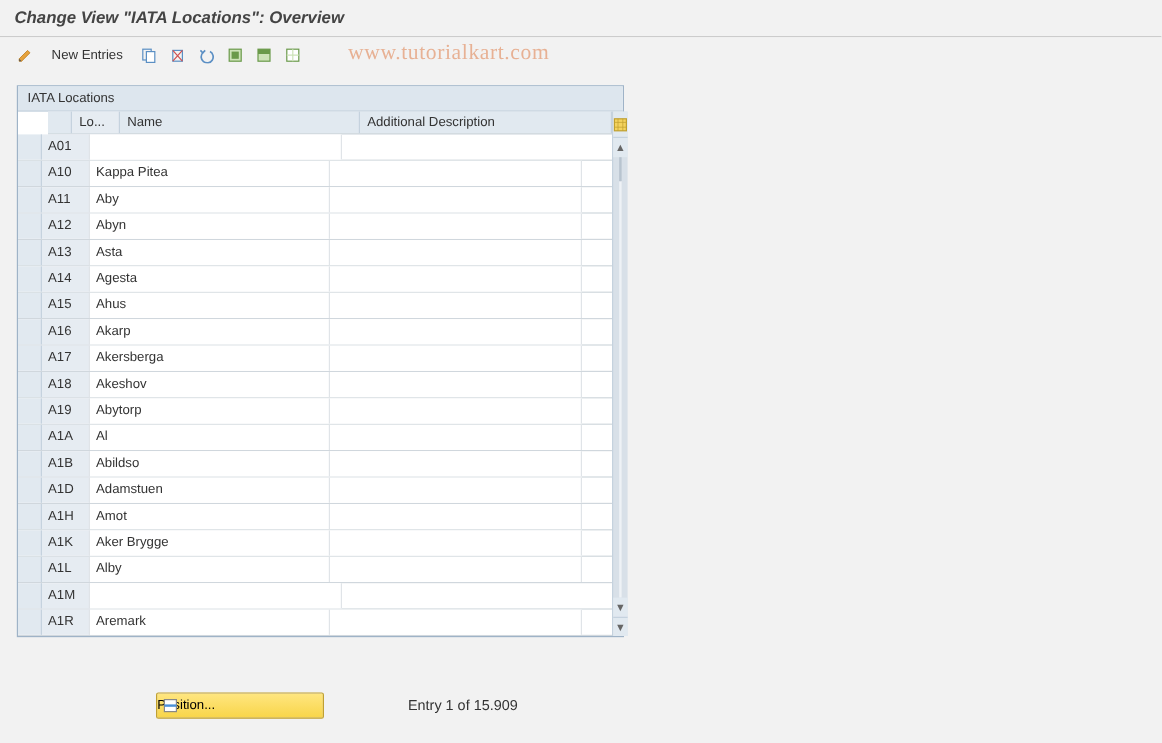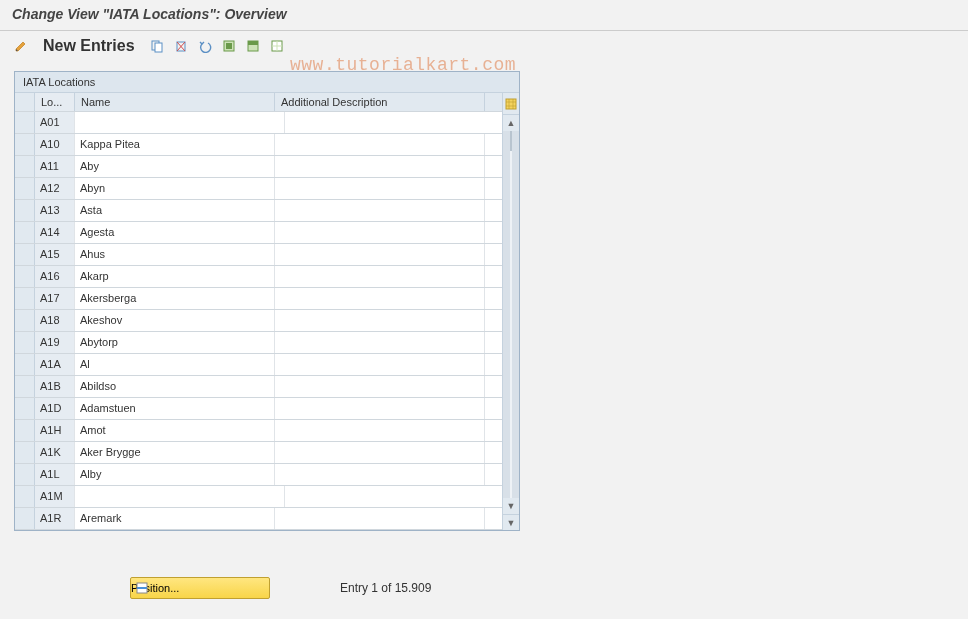--- a/index.html
+++ b/index.html
@@ -41,39 +41,37 @@
       align-items: center;
       justify-content: center;
       border-radius: 2px;
       cursor: pointer;
     }
     .new-entries-btn {
       height: 20px;
       padding: 0 8px;
       border: 1px solid transparent;
       background: transparent;
-      font-size: 16px;
+      font-size: 11px;
       color: #333;
       cursor: pointer;
       display: inline-flex;
       align-items: center;
       border-radius: 2px;
-      font-weight: bold;
     }
     .watermark {
       position: absolute;
       left: 290px;
       top: 2px;
       font-size: 18px;
       color: #e28f63;
       opacity: 0.65;
-      font-family: Liberation Mono, monospace;
+      font-family: Liberation Serif, serif;
       letter-spacing: 0.5px;
       pointer-events: none;
-      margin-top: 22px;
     }
     .content-area {
       padding: 10px 14px;
     }
     .table-panel {
       border: 1px solid #9fb3c7;
       width: 506px;
       background: #fff;
     }
     .panel-title {
@@ -90,20 +88,21 @@
       flex: 1;
     }
     .grid-head, .grid-row {
       display: flex;
       border-bottom: 1px solid #d0d7dd;
     }
     .grid-head {
       background: #e1e9f0;
       font-weight: normal;
       color: #333;
+      margin-left: 25px;
     }
     .grid-head .cell {
       border-right: 1px solid #c5d2de;
       padding: 3px 6px;
       font-size: 11px;
       white-space: nowrap;
       overflow: hidden;
       text-overflow: ellipsis;
     }
     .grid-row .cell {

